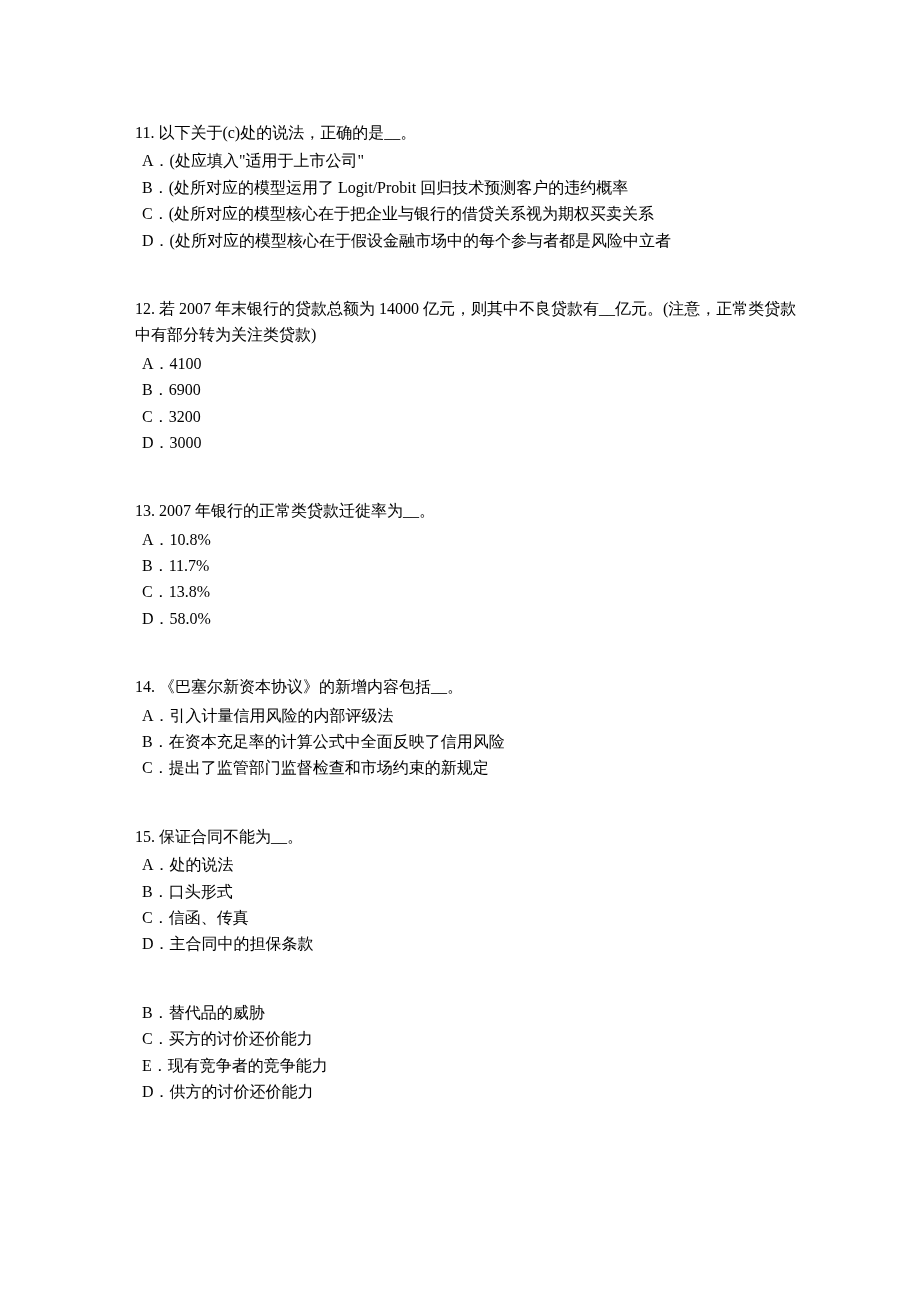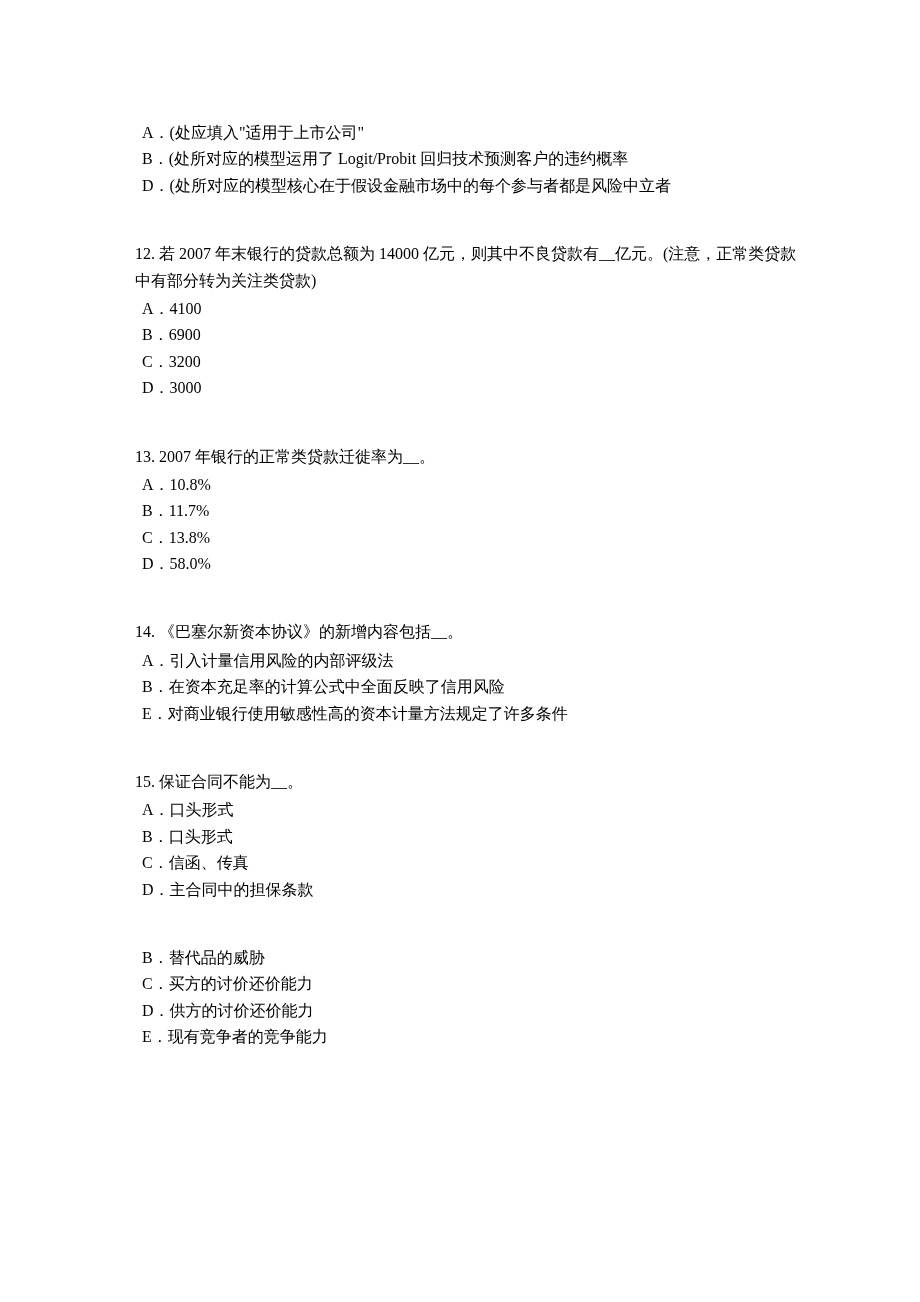--- a/index.html
+++ b/index.html
@@ -14,22 +14,24 @@
       padding: 120px 120px 60px 135px;
     }
     .question { margin-bottom: 42px; }
     .stem { margin-bottom: 2px; }
     .option { padding-left: 7px; margin-bottom: 0; }
   </style>
 </head>
 <body>
 
 <div class="question">
+  <div class="stem"><span>11.</span> <span>以下关于(c)处的说法，正确的是__。</span></div>
   <div class="option">A．(处应填入"适用于上市公司"</div>
   <div class="option">B．(处所对应的模型运用了 Logit/Probit 回归技术预测客户的违约概率</div>
+  <div class="option">C．(处所对应的模型核心在于把企业与银行的借贷关系视为期权买卖关系</div>
   <div class="option">D．(处所对应的模型核心在于假设金融市场中的每个参与者都是风险中立者</div>
 </div>
 
 <div class="question">
   <div class="stem"><span>12.</span> <span>若 2007 年末银行的贷款总额为 14000 亿元，则其中不良贷款有__亿元。(注意，正常类贷款中有部分转为关注类贷款)</span></div>
   <div class="option">A．4100</div>
   <div class="option">B．6900</div>
   <div class="option">C．3200</div>
   <div class="option">D．3000</div>
 </div>
@@ -39,29 +41,29 @@
   <div class="option">A．10.8%</div>
   <div class="option">B．11.7%</div>
   <div class="option">C．13.8%</div>
   <div class="option">D．58.0%</div>
 </div>
 
 <div class="question">
   <div class="stem"><span>14.</span> <span>《巴塞尔新资本协议》的新增内容包括__。</span></div>
   <div class="option">A．引入计量信用风险的内部评级法</div>
   <div class="option">B．在资本充足率的计算公式中全面反映了信用风险</div>
-  <div class="option">E．对商业银行使用敏感性高的资本计量方法规定了许多条件</div>
+  <div class="option">C．提出了监管部门监督检查和市场约束的新规定</div>
 </div>
 
 <div class="question">
   <div class="stem"><span>15.</span> <span>保证合同不能为__。</span></div>
-  <div class="option">A．口头形式</div>
+  <div class="option">A．处的说法</div>
   <div class="option">B．口头形式</div>
   <div class="option">C．信函、传真</div>
   <div class="option">D．主合同中的担保条款</div>
 </div>
 
 <div class="question">
   <div class="option">B．替代品的威胁</div>
   <div class="option">C．买方的讨价还价能力</div>
+  <div class="option">E．现有竞争者的竞争能力</div>
   <div class="option">D．供方的讨价还价能力</div>
-  <div class="option">E．现有竞争者的竞争能力</div>
 </div>
 
 </body></html>

